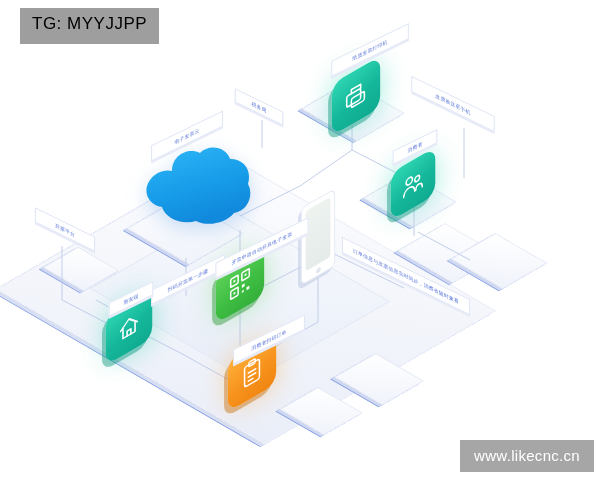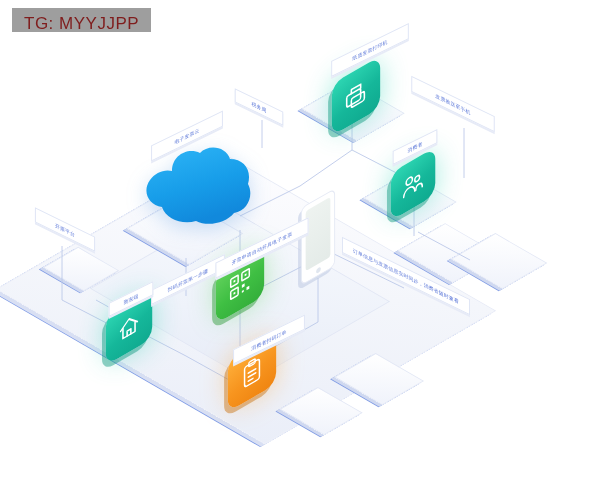--- a/index.html
+++ b/index.html
@@ -108,24 +108,24 @@
   }
   .label.down{ transform:skewY(-26deg) scaleX(0.97); }   
   .label.up  { transform:skewY(26deg) scaleX(0.97); }    
   .label span{display:block;}
 
   
   #lines{position:absolute;inset:0;width:600px;height:480px;pointer-events:none;}
 
   
   #wmTop{
-    position:absolute;left:12px;top:8px;
-    background:#9e9e9e;color:#7f1d1d;
+    position:absolute;left:20px;top:8px;
+    background:#9e9e9e;color:#000000;
     font-size:17px;line-height:1;
-    padding:7px 12px 0;
+    padding:7px 12px 12px;
     letter-spacing:0.5px;
   }
   #wmBottom{
     position:absolute;right:6px;bottom:8px;
     background:#a6a6a6;color:#ffffff;
     font-size:15px;line-height:1;
     padding:8px 14px 9px;
     letter-spacing:0.3px;
   }
 </style>
@@ -283,14 +283,15 @@
 
   <div class="label down" style="left:108px;top:292px;width:46px;height:14px;">
     <span>商家端</span>
   </div>
 
   <div class="label down" style="left:232px;top:332px;width:74px;height:15px;">
     <span>消费者扫码订单</span>
   </div>
 
   <div id="wmTop">TG: MYYJJPP</div>
+  <div id="wmBottom">www.likecnc.cn</div>
 
 </div>
 
 </body></html>

